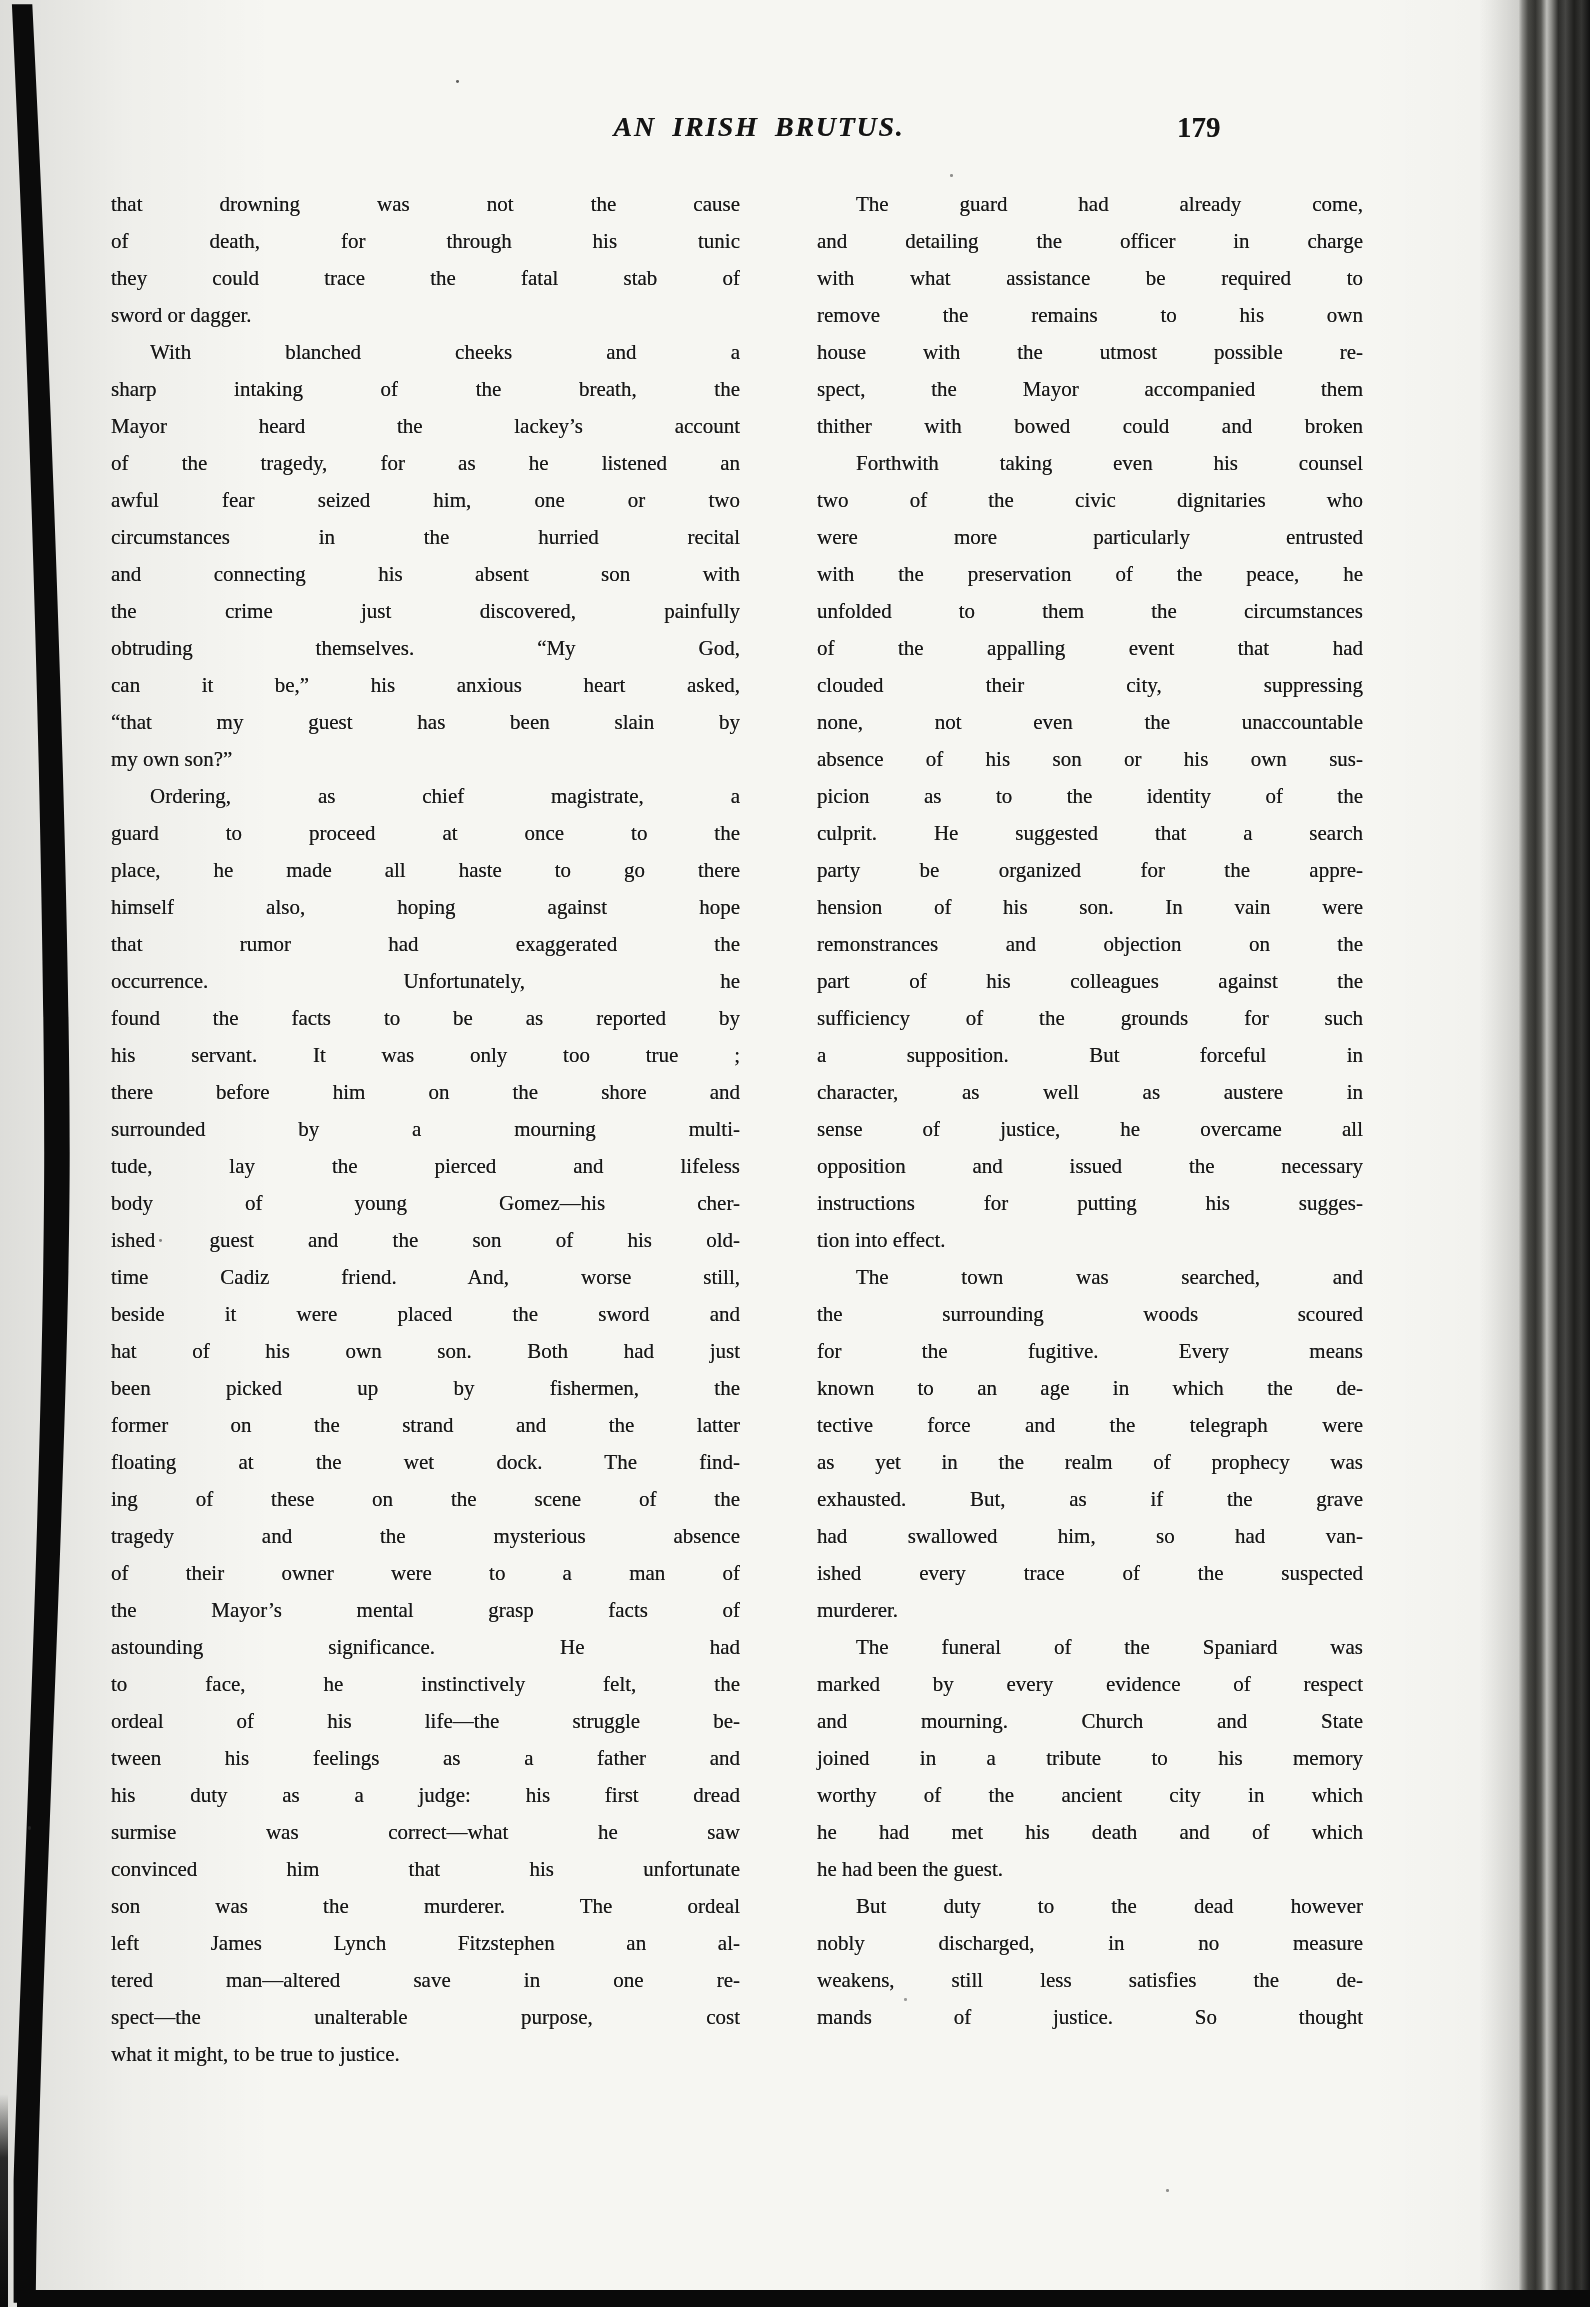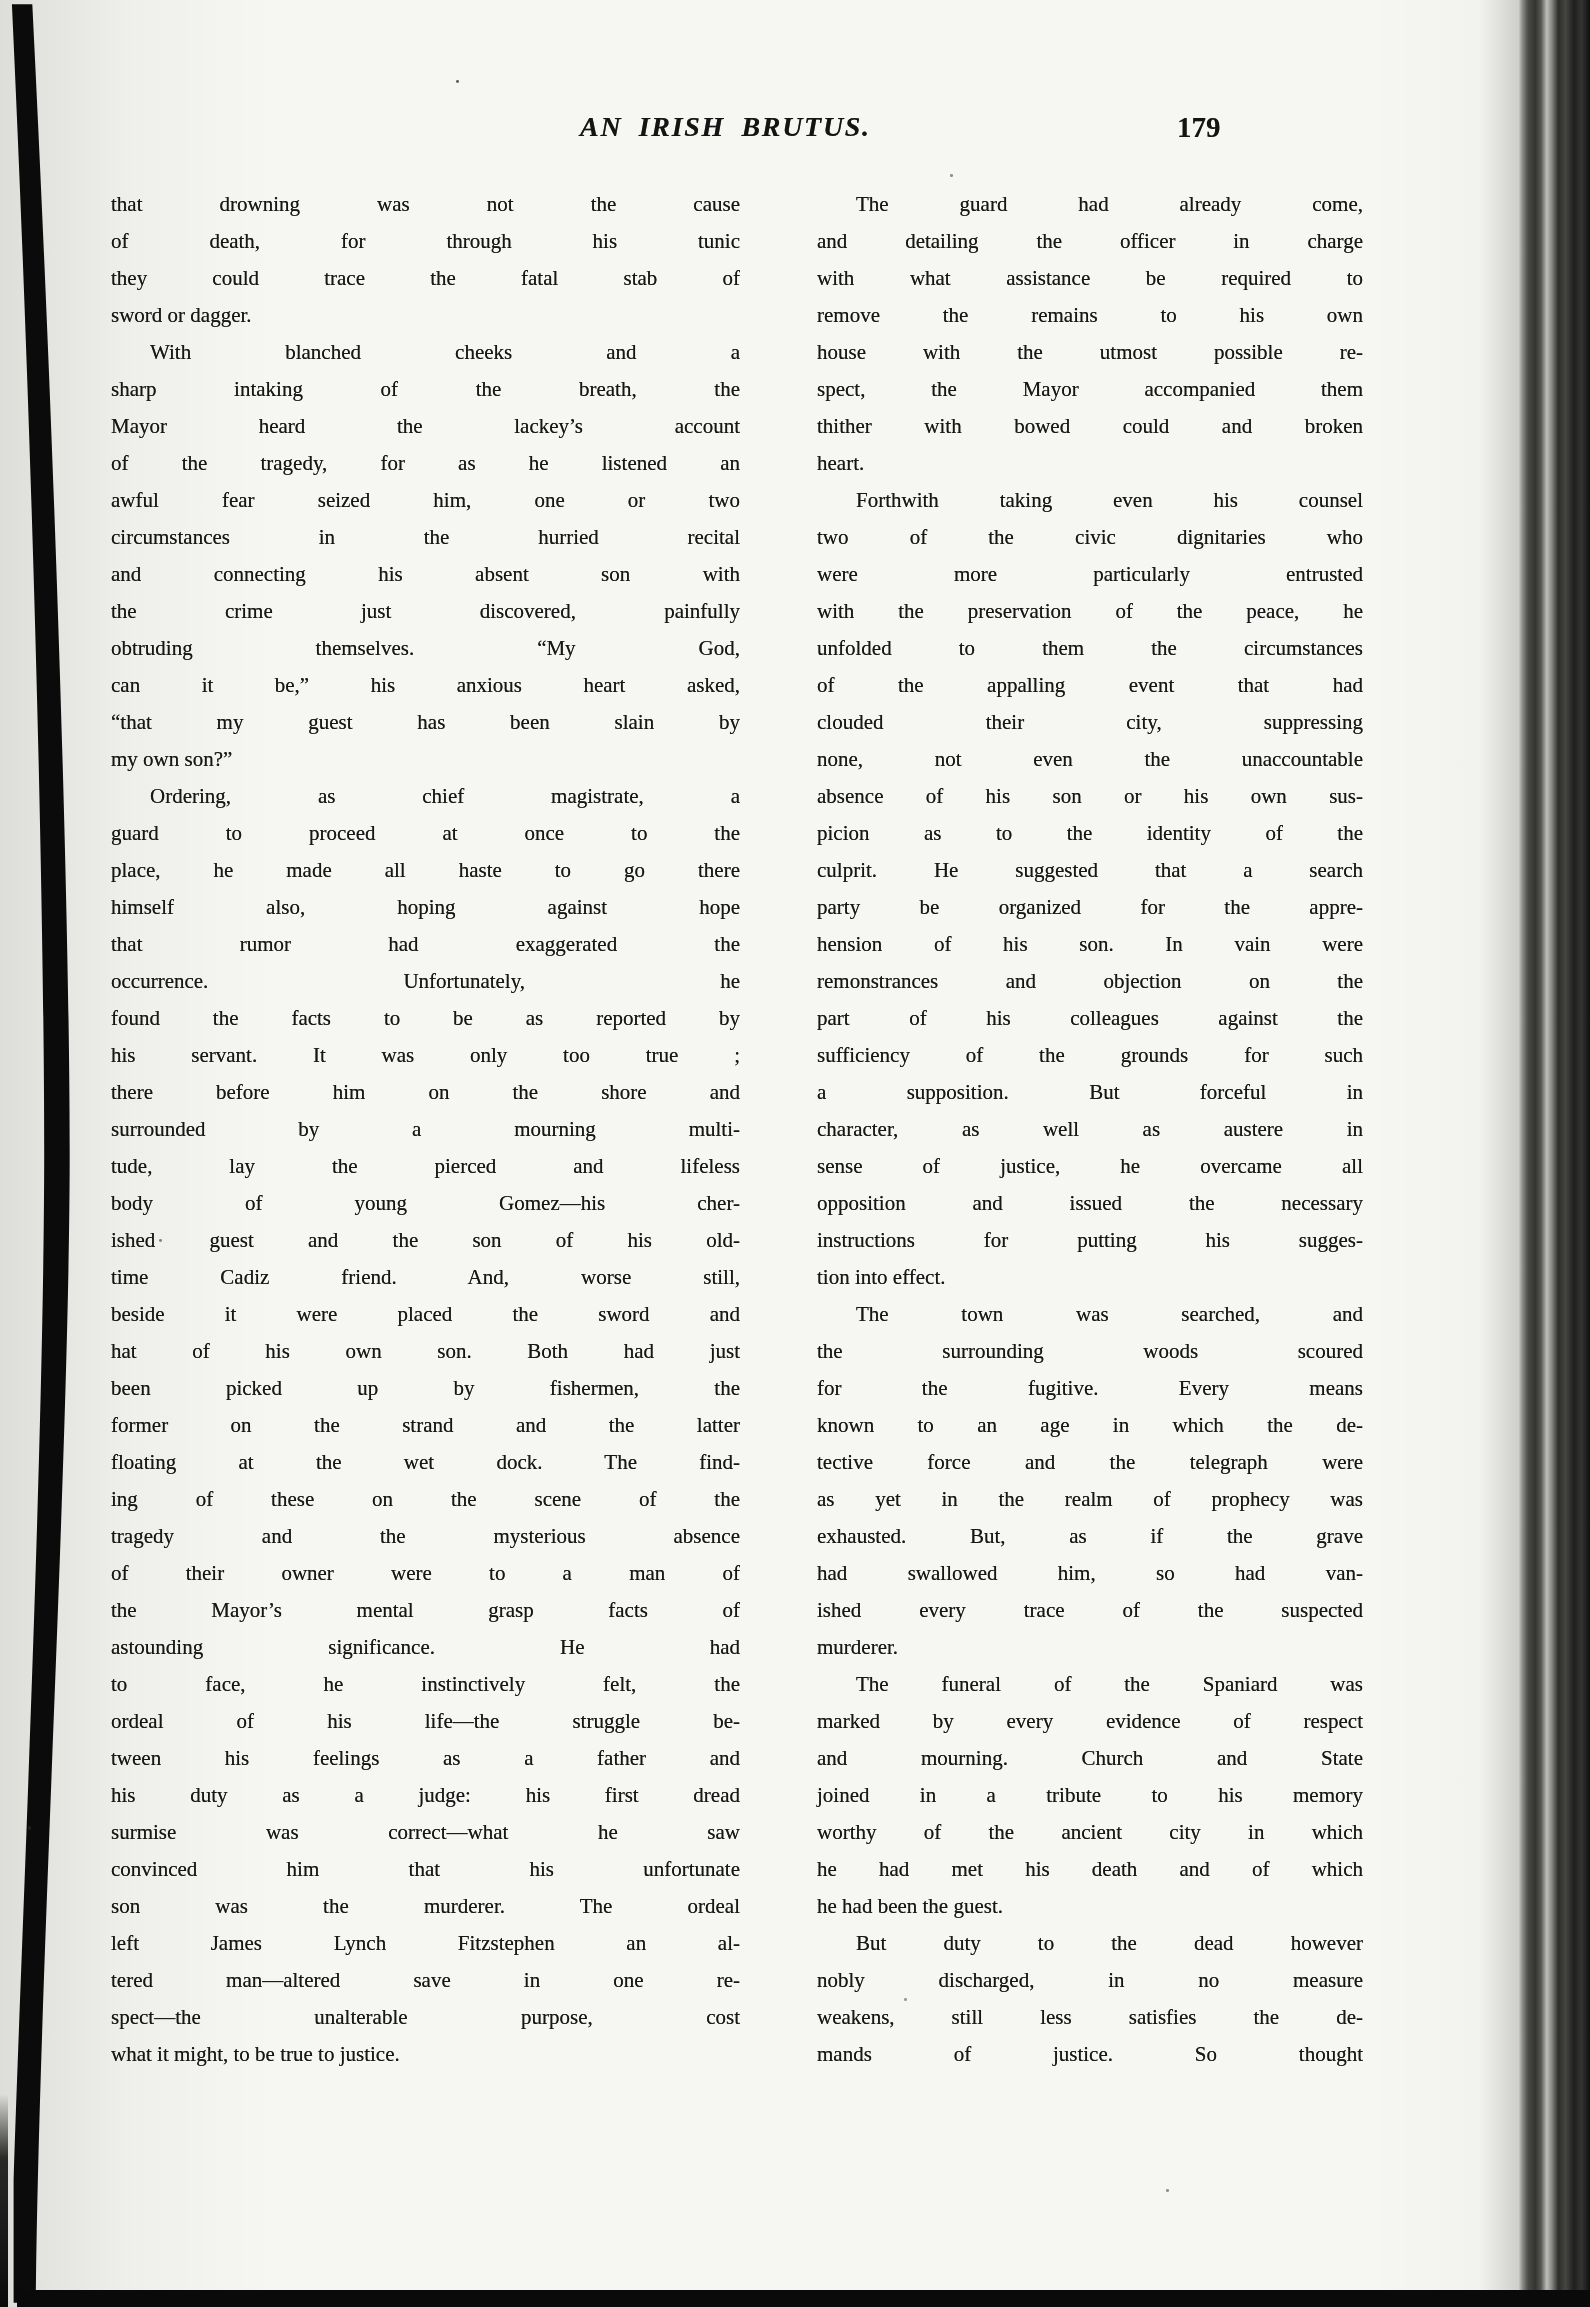--- a/index.html
+++ b/index.html
@@ -37,21 +37,21 @@
   .bottom-bar{
     position:absolute;left:17px;right:0;bottom:0;height:17px;
     background:#0a0a0a;filter:blur(0.3px);
   }
   .left-sliver{
     position:absolute;left:0;bottom:0;width:7.7px;height:213px;
     background:linear-gradient(180deg, rgba(10,10,10,0) 0%, rgba(10,10,10,0.85) 30%, #0a0a0a 100%);
   }
   .header-title{
     position:absolute;top:111px;left:580px;width:358px;height:38px;
-    font-style:italic;font-weight:bold;font-size:28px;
+    text-align:center;font-style:italic;font-weight:bold;font-size:28px;
     letter-spacing:1.7px;word-spacing:7.7px;color:#141414;
     text-shadow:0 0 0.5px rgba(0,0,0,0.55);
   }
   .page-number{
     position:absolute;top:111px;left:1177px;width:154px;height:38px;
     text-align:left;font-size:29px;font-weight:bold;color:#141414;
     text-shadow:0 0 0.4px rgba(0,0,0,0.4);
   }
   .col{
     position:absolute;top:186px;
@@ -148,21 +148,20 @@
 
   <div class="col col-right">
 
   <div class="tline ind">The guard had already come,</div>
       <div class="tline">and detailing the officer in charge</div>
       <div class="tline">with what assistance be required to</div>
       <div class="tline">remove the remains to his own</div>
       <div class="tline">house with the utmost possible re-</div>
       <div class="tline">spect, the Mayor accompanied them</div>
       <div class="tline">thither with bowed could and broken</div>
-      <div class="tline end">heart.</div>
       <div class="tline ind">Forthwith taking even his counsel</div>
       <div class="tline">two of the civic dignitaries who</div>
       <div class="tline">were more particularly entrusted</div>
       <div class="tline">with the preservation of the peace, he</div>
       <div class="tline">unfolded to them the circumstances</div>
       <div class="tline">of the appalling event that had</div>
       <div class="tline">clouded their city, suppressing</div>
       <div class="tline">none, not even the unaccountable</div>
       <div class="tline">absence of his son or his own sus-</div>
       <div class="tline">picion as to the identity of the</div>

